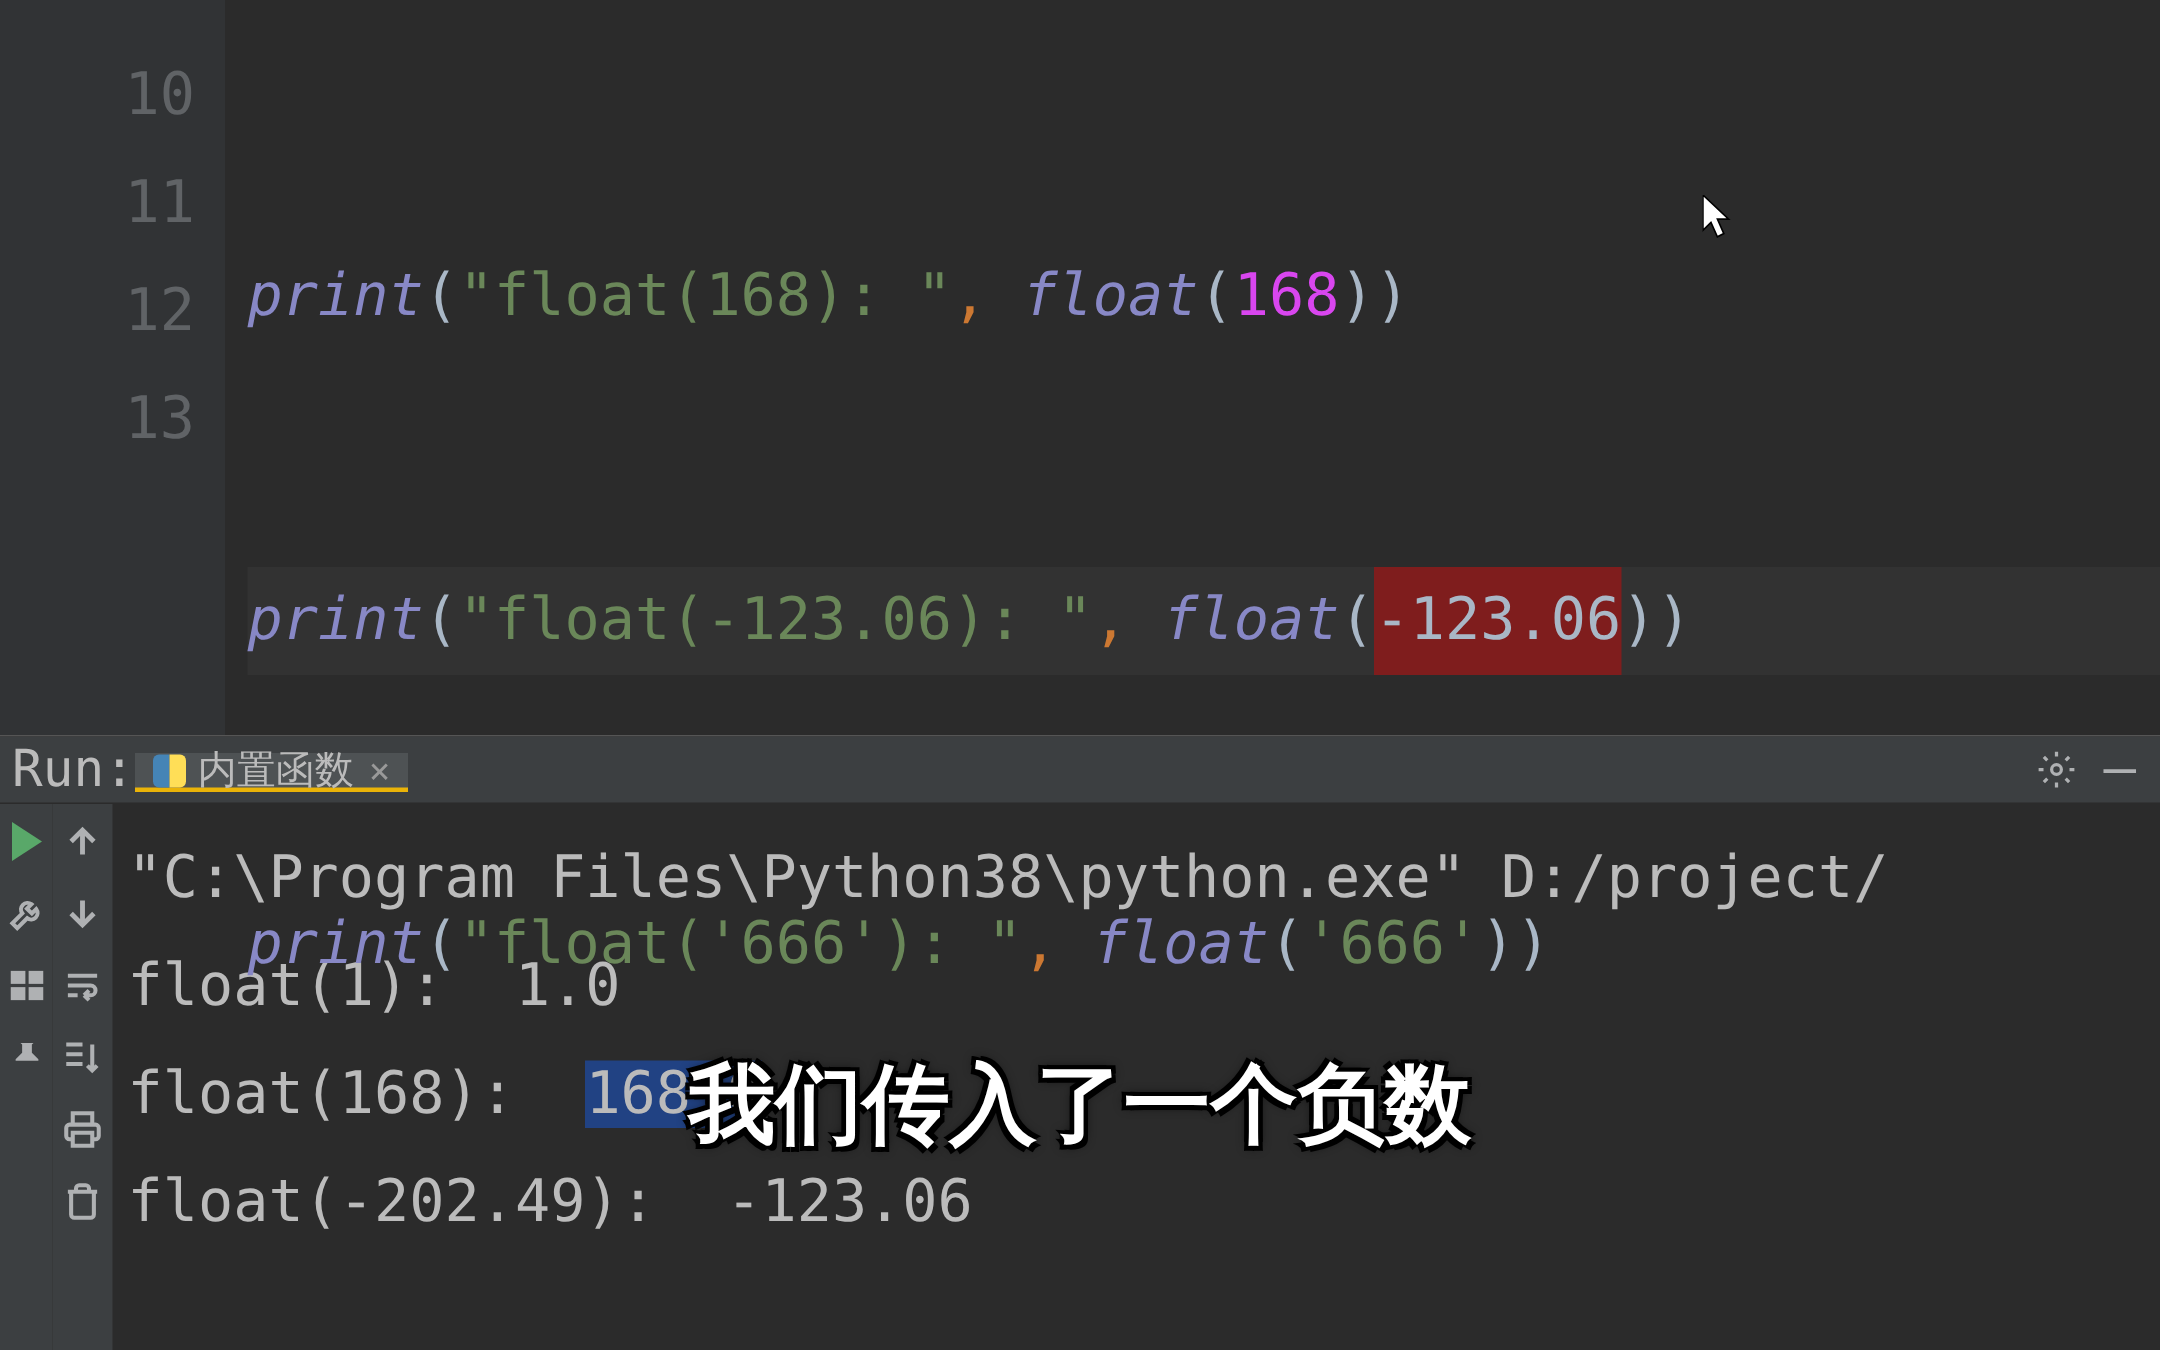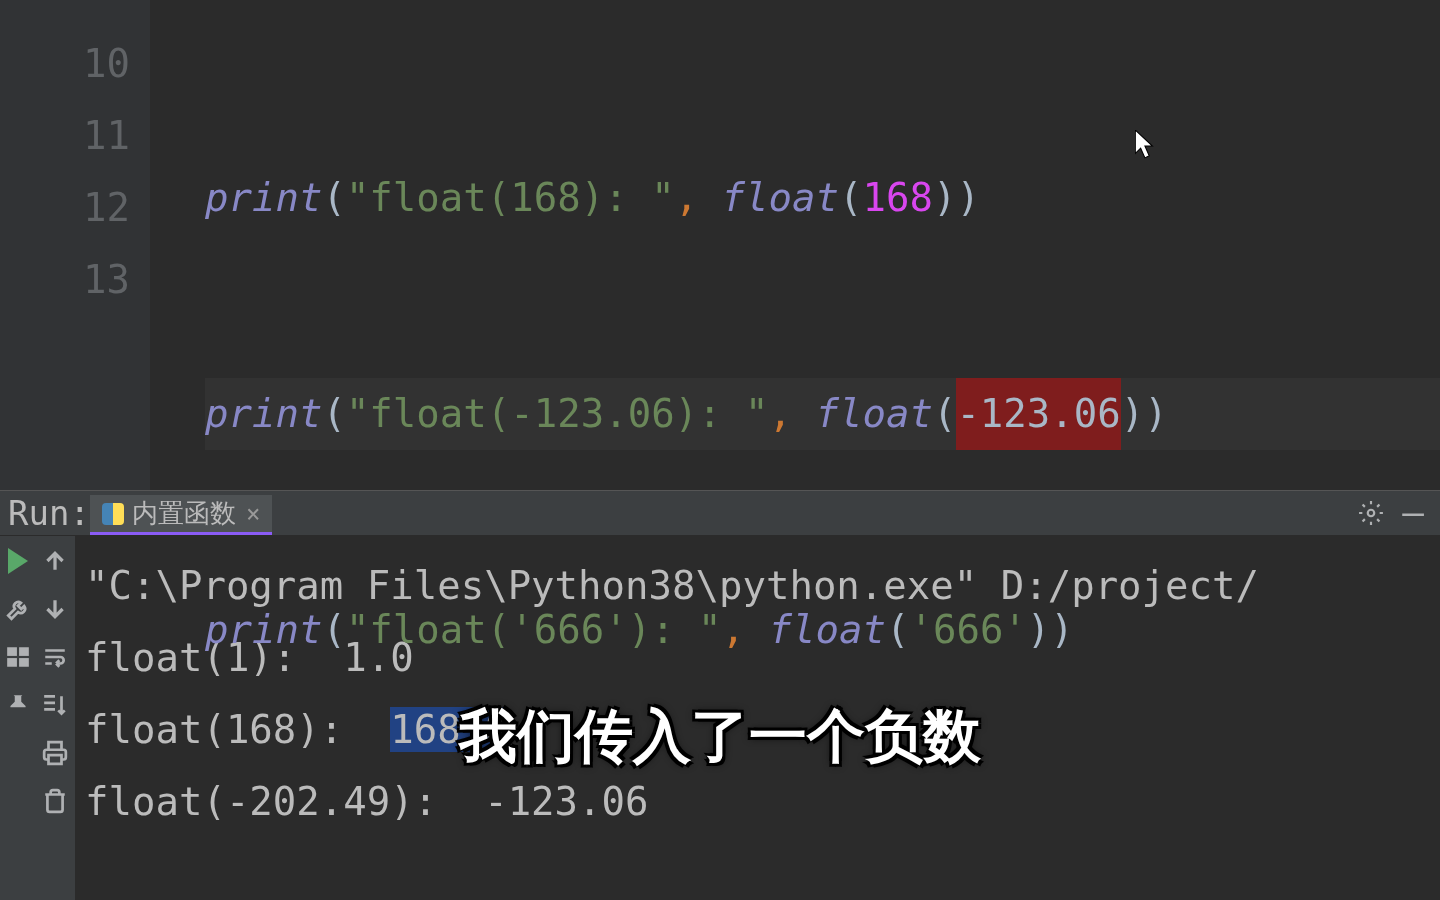--- a/index.html
+++ b/index.html
@@ -43,21 +43,20 @@
       line-height: 72px;
       padding-top: 18px;
       padding-left: 15px;
       position: relative;
       white-space: pre;
     }
     .code-line {
       height: 72px;
       display: flex;
       align-items: center;
-      margin-left: 40px;
     }
     .code-line.current {
       background: #323232;
     }
     .tk-builtin { color: #8888c6; font-style: italic; }
     .tk-string { color: #6a8759; }
     .tk-number { color: #d946ef; }
     .tk-comma { color: #cc7832; }
     .tk-paren { color: #a9b7c6; }
     .tk-selected {
@@ -88,23 +87,23 @@
       border-bottom: 1px solid #2b2b2b;
     }
     .run-label {
       color: #bbbbbb;
       font-size: 34px;
     }
     .run-tab {
       display: flex;
       align-items: center;
       background: #4e5254;
-      height: 40px;
+      height: 26px;
       padding: 0 12px;
-      border-bottom: 3px solid #8b5cf6;
+      border-bottom: 3px solid #eab308;
       margin-top: 4px;
     }
     .python-icon {
       width: 22px;
       height: 22px;
       margin-right: 8px;
       display: inline-block;
       position: relative;
     }
     .python-icon::before {

